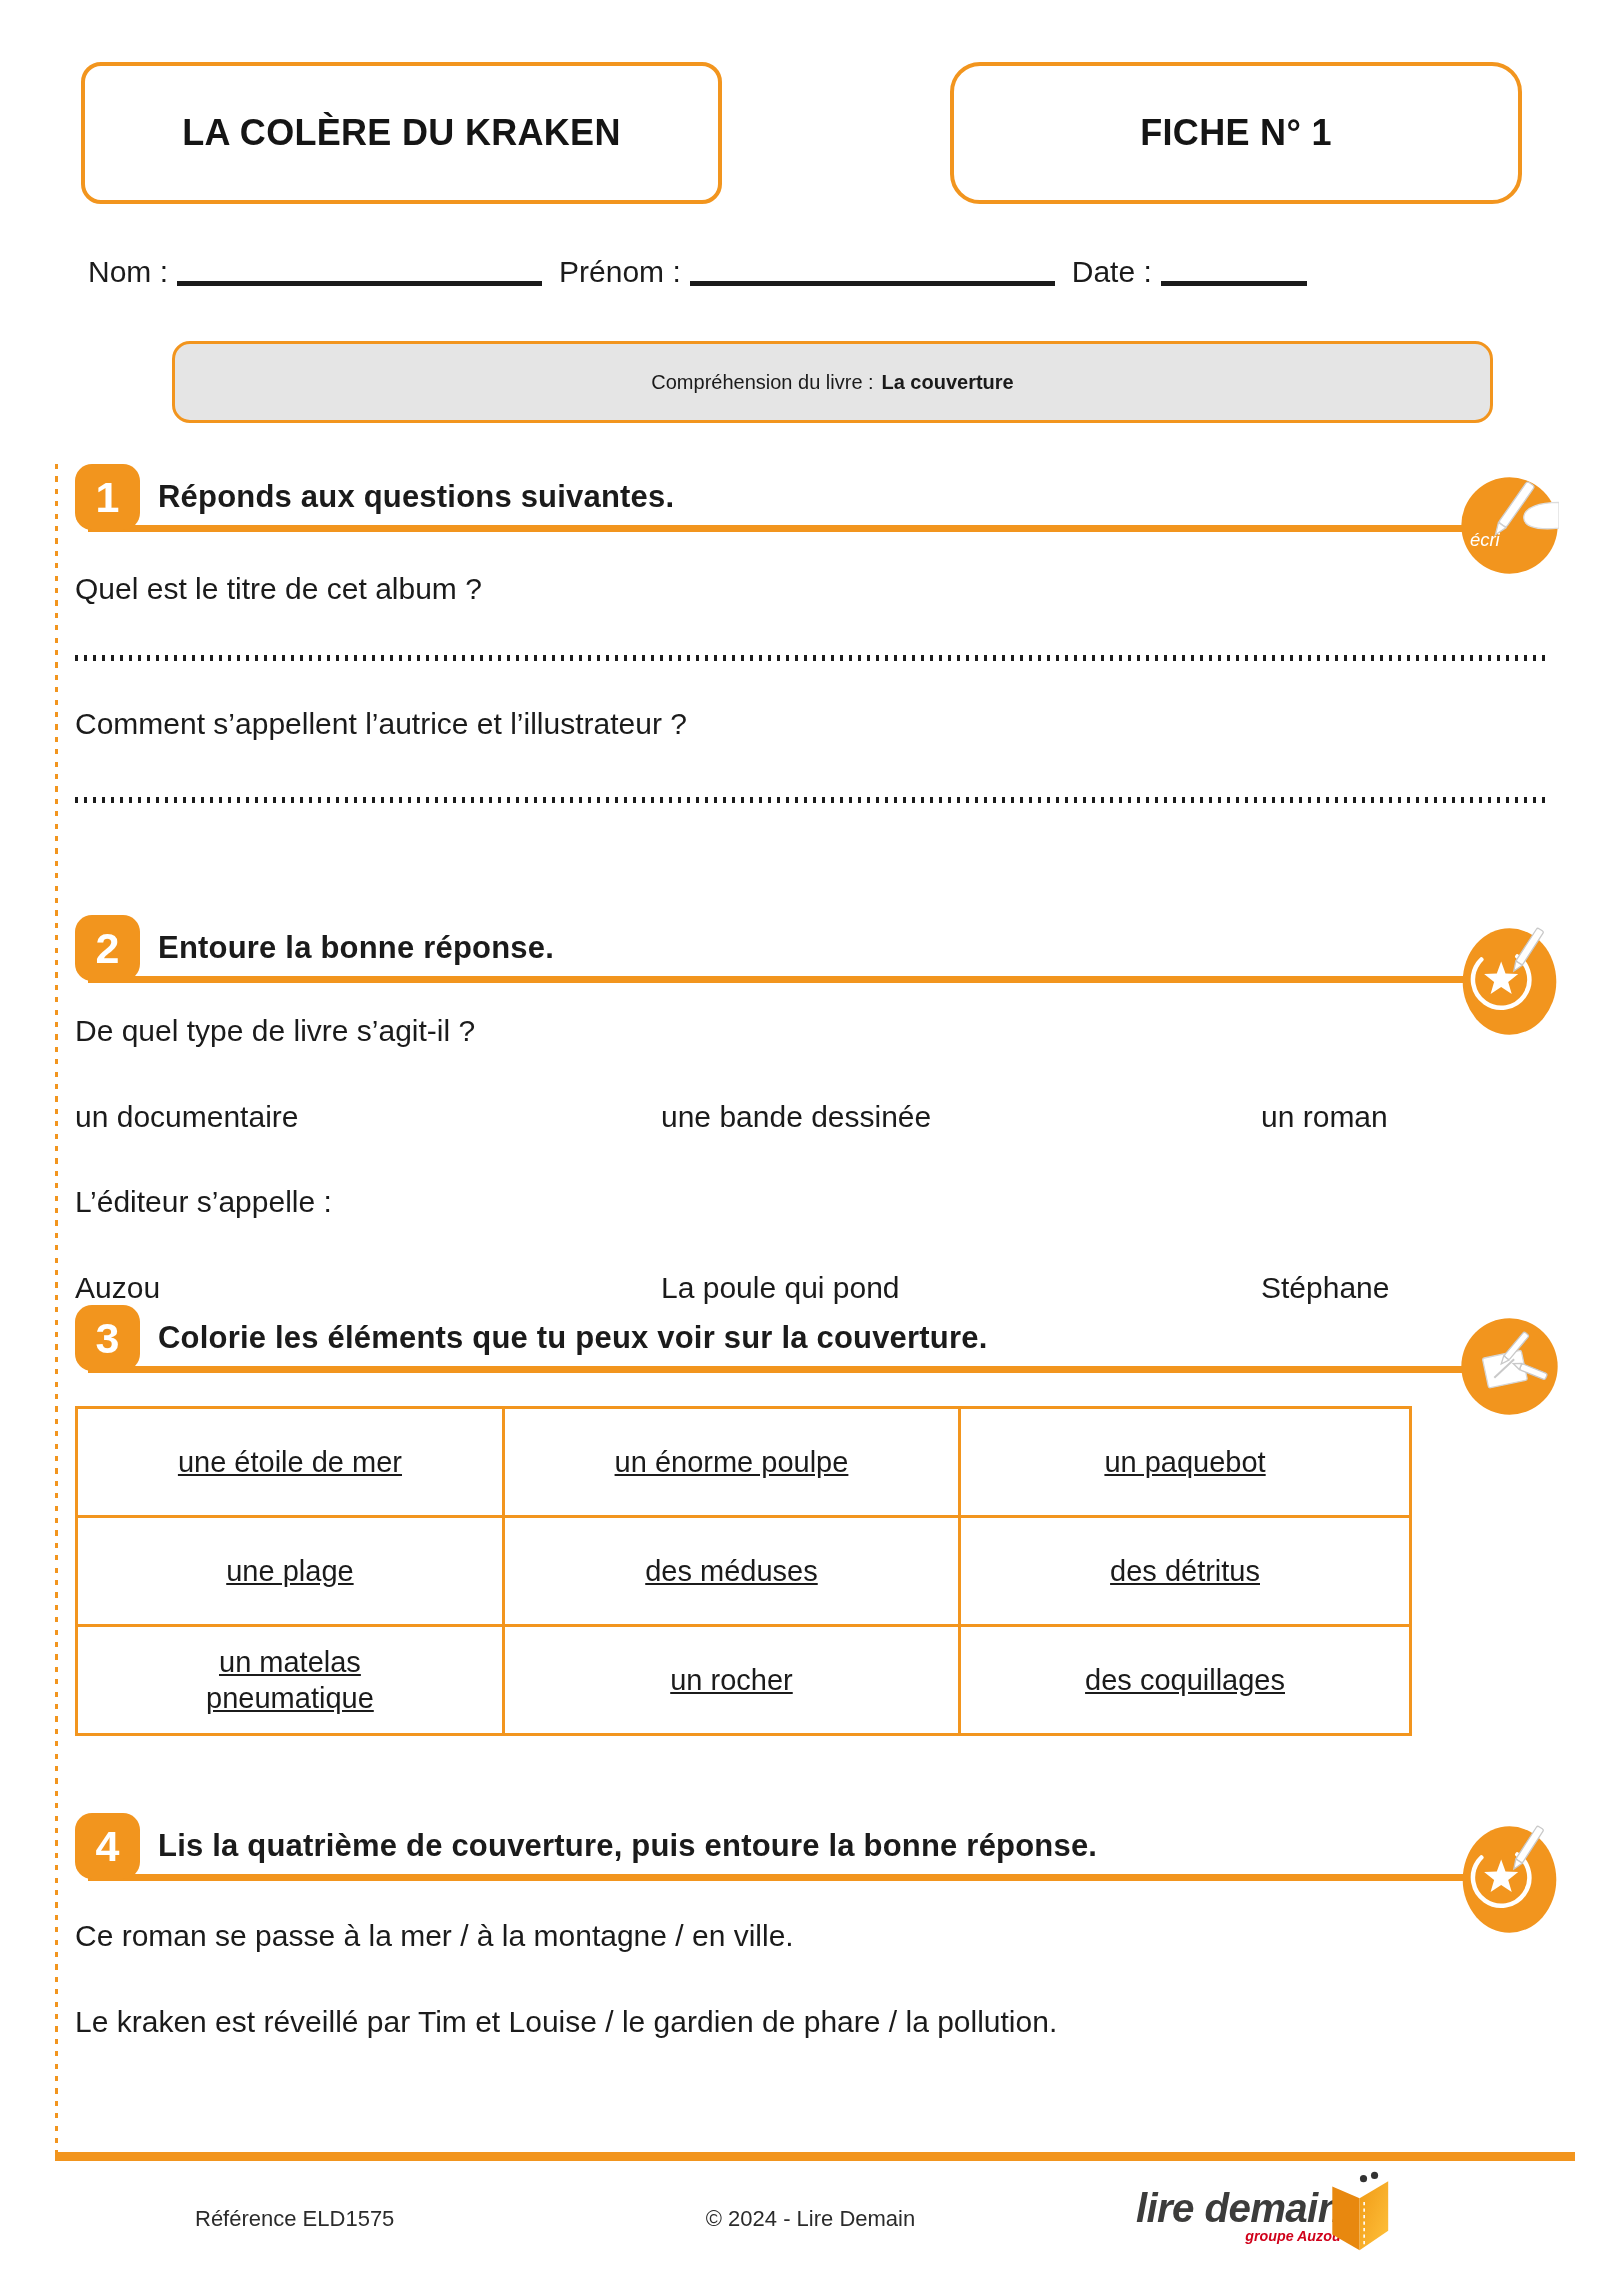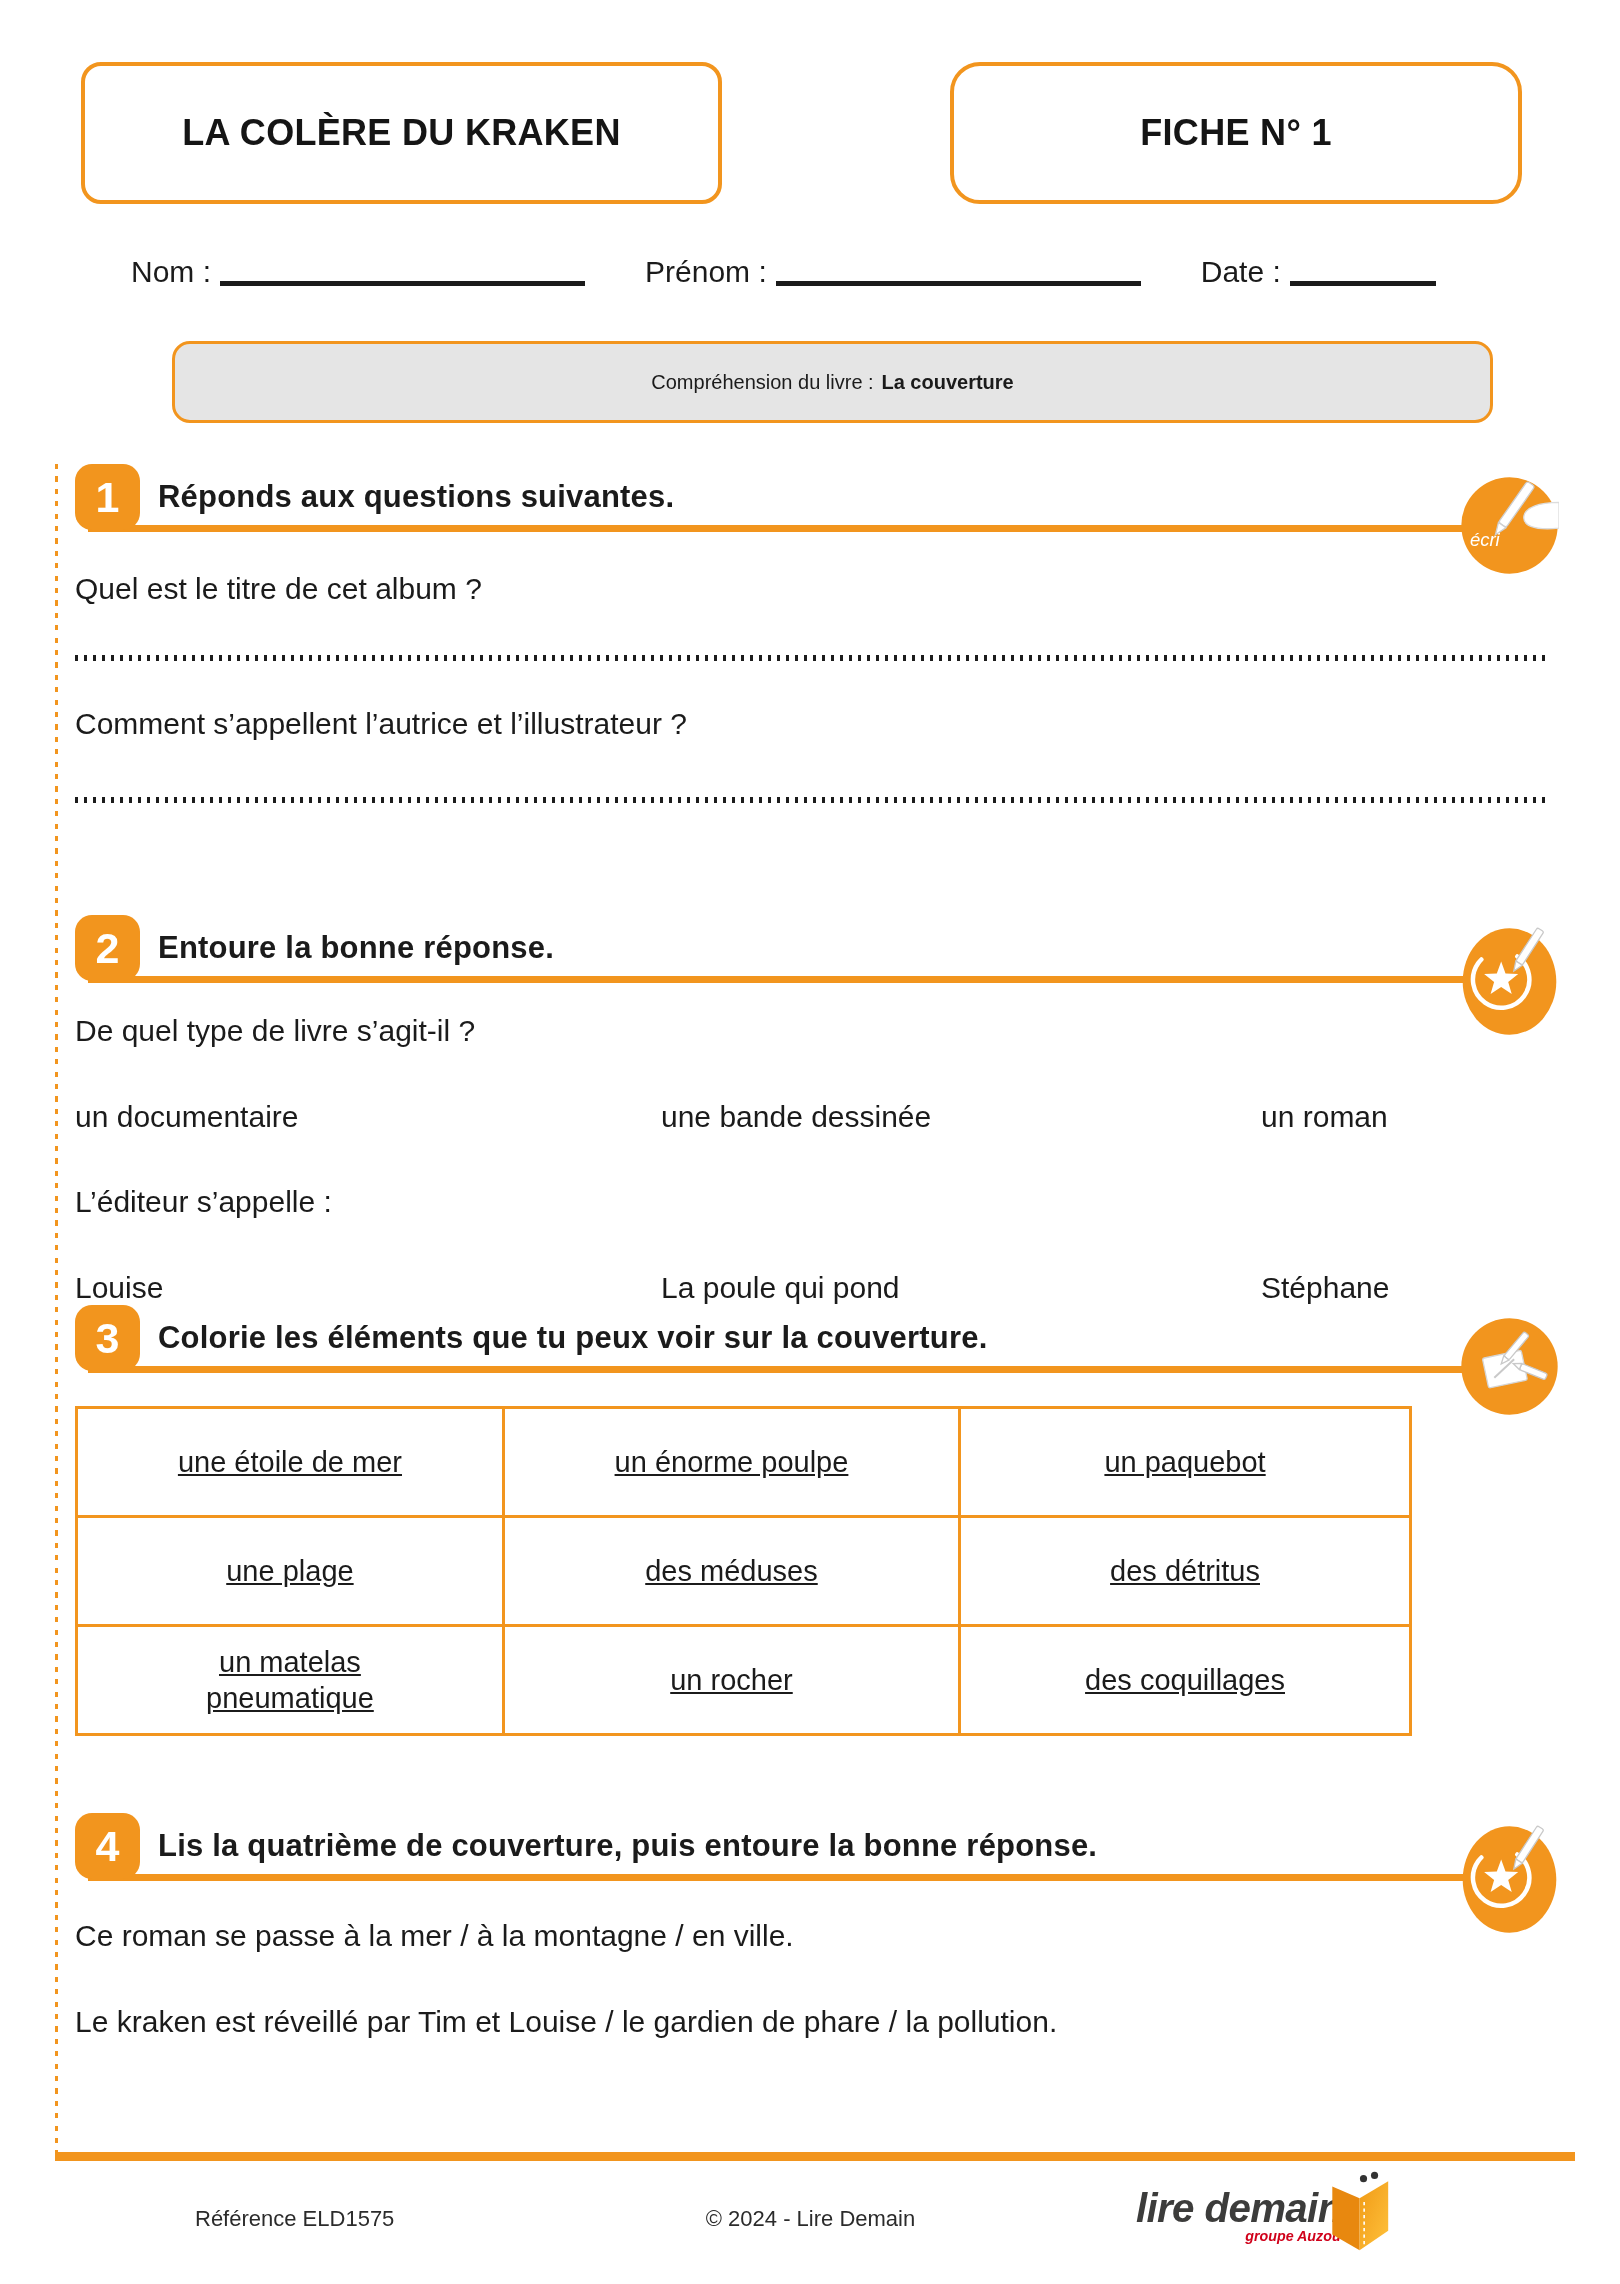--- a/index.html
+++ b/index.html
@@ -10,21 +10,21 @@
   
   .rbox{position:absolute; border:4.6px solid #F2951E; border-radius:30px;
     display:flex; align-items:center; justify-content:center;
     font-weight:700; font-size:36px; letter-spacing:0.3px; color:#151515; background:#fff;}
   .box-title{left:81px; top:62px; width:633px; height:134px;border-radius:20px;}
   .box-fiche{left:950px; top:62px; width:564px; height:134px;}
 
   
   .id-row{position:absolute; left:88px; top:247px; width:1371px; height:40px;
     display:flex; align-items:flex-end; font-size:30px;}
-  .id-row .lbl{white-space:nowrap; line-height:1;margin-left:43px;}
+  .id-row .lbl{white-space:nowrap; line-height:1;}
   .id-row .wline{height:6.5px; border-bottom:5.2px solid #1b1b1b; margin:0 17px 1.3px 9px;}
   .l-nom{width:365px;} .l-pre{width:365px;} .l-date{width:146px; margin-right:0 !important;}
 
   .sub-box{position:absolute; left:160px; top:341px; width:1315px; height:76px;
     border:3.9px solid #F2951E; border-radius:18px; background:#e5e5e5;
     display:flex; align-items:center; justify-content:center; font-size:20px;margin-left:12px;}
   .sub-box b{margin-left:7.8px;}
 
   
   .sec{position:absolute; left:0; width:1621px; height:130px;}
@@ -118,21 +118,21 @@
           <polygon points="-6,48 6,48 0,63" fill="#fff" stroke="#c9c9c9" stroke-width="2"></polygon>
         </g>
       </svg>
     </div>
   </div>
   <div class="qtext" style="top:1014px;">De quel type de livre s’agit-il ?</div>
   <span class="opt" style="left:75px;  top:1100px;">un documentaire</span>
   <span class="opt" style="left:661px; top:1100px;">une bande dessinée</span>
   <span class="opt" style="left:1261px; top:1100px;">un roman</span>
   <div class="qtext" style="top:1185px;">L’éditeur s’appelle :</div>
-  <span class="opt" style="left:75px;  top:1271px;">Louise</span>
+  <span class="opt" style="left:75px;  top:1271px;">Auzou</span>
   <span class="opt" style="left:661px; top:1271px;">La poule qui pond</span>
   <span class="opt" style="left:1261px; top:1271px;">Stéphane</span>
 
   <div class="sec" style="top:1305px;">
     <div class="rule"></div>
     <div class="num">3</div>
     <div class="hd">Colorie les éléments que tu peux voir sur la couverture.</div>
     <div class="ico">
       <svg viewBox="0 0 150 150" width="99" height="99">
         <circle cx="75" cy="75" r="73" fill="#F2951E"></circle>

